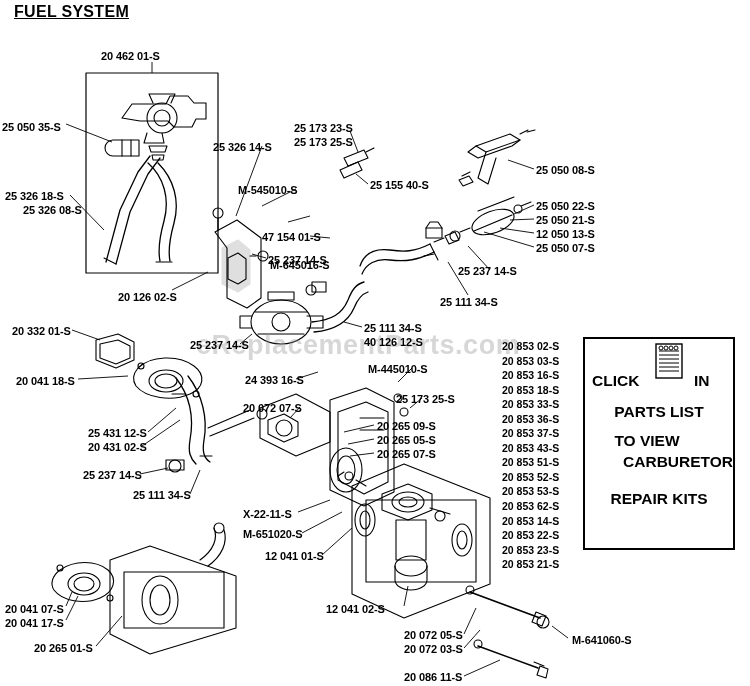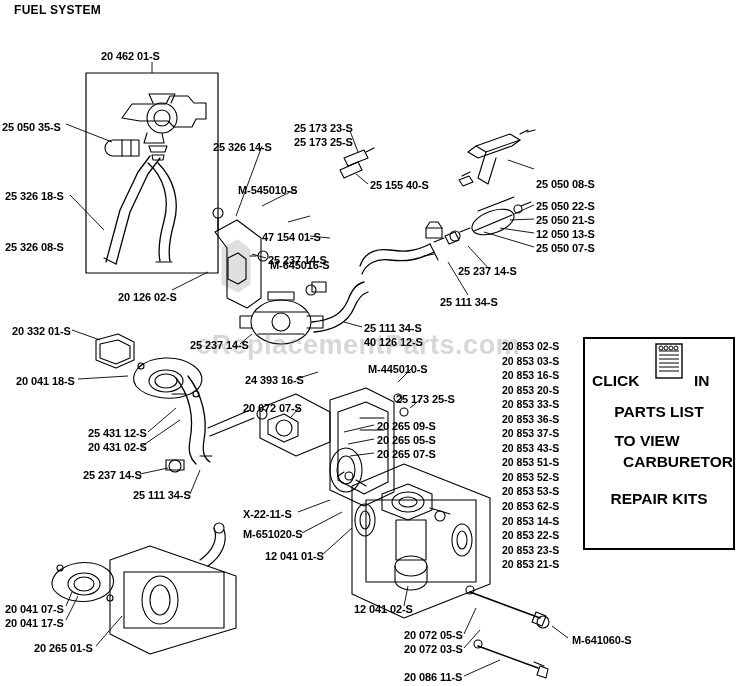--- a/index.html
+++ b/index.html
@@ -7,21 +7,21 @@
     width:750px;height:686px;
     background:#ffffff;
     font-family:"Liberation Sans", sans-serif;
     position:relative;
     overflow:hidden;
     color:#000;
   }
   #diagram{position:absolute;inset:0;}
   .title{
     position:absolute;left:14px;top:3px;
-    font-size:12px;font-weight:bold;letter-spacing:.3px;
+    font-size:16px;font-weight:bold;letter-spacing:.3px;text-decoration:underline;
   }
   .lbl{
     position:absolute;
     font-size:11px;
     font-weight:bold;
     white-space:nowrap;
     line-height:11.5px;
     letter-spacing:-0.1px;
   }
   svg.art{position:absolute;left:0;top:0;width:750px;height:686px;}
@@ -259,21 +259,21 @@
       <path d="M96 646 L122 616"></path>
     </g>
   </svg>
 
   <div class="wm">eReplacementParts.com</div>
 
   <div class="col-list" id="kitlist">
       <div>20 853 02-S</div>
       <div>20 853 03-S</div>
       <div>20 853 16-S</div>
-      <div>20 853 20-S</div>
+      <div>20 853 18-S</div>
       <div>20 853 33-S</div>
       <div>20 853 36-S</div>
       <div>20 853 37-S</div>
       <div>20 853 43-S</div>
       <div>20 853 51-S</div>
       <div>20 853 52-S</div>
       <div>20 853 53-S</div>
       <div>20 853 62-S</div>
       <div>20 853 14-S</div>
       <div>20 853 22-S</div>
@@ -296,31 +296,31 @@
   <div style="position:absolute;left:694px;top:372px;width:40px;text-align:left;font-size:15.5px;font-weight:bold;">IN</div>
   <div style="position:absolute;left:585px;top:403px;width:148px;text-align:center;font-size:15.5px;font-weight:bold;">PARTS LIST</div>
   <div style="position:absolute;left:585px;top:432px;width:124px;text-align:center;font-size:15.5px;font-weight:bold;">TO VIEW</div>
   <div style="position:absolute;left:585px;top:453px;width:148px;text-align:right;font-size:15.5px;font-weight:bold;">CARBURETOR</div>
   <div style="position:absolute;left:585px;top:490px;width:148px;text-align:center;font-size:15.5px;font-weight:bold;">REPAIR KITS</div>
 
   <div id="callouts">
       <div class="lbl" style="left: 101px; top: 51px;">20 462 01-S</div>
       <div class="lbl" style="left: 2px; top: 122px;">25 050 35-S</div>
       <div class="lbl" style="left: 5px; top: 191px; text-align: center;">25 326 18-S</div>
-      <div class="lbl" style="left: 5px; top: 205px; margin-top: 37px;">25 326 08-S</div>
+      <div class="lbl" style="left: 23px; top: 205px;">25 326 08-S</div>
       <div class="lbl" style="left: 213px; top: 142px;">25 326 14-S</div>
       <div class="lbl" style="left: 238px; top: 185px;">M-545010-S</div>
       <div class="lbl" style="left: 270px; top: 212px; margin-top: 48px;">M-645016-S</div>
       <div class="lbl" style="left: 262px; top: 232px;">47 154 01-S</div>
       <div class="lbl" style="left: 268px; top: 255px;">25 237 14-S</div>
       <div class="lbl" style="left: 118px; top: 292px; text-align: right;">20 126 02-S</div>
       <div class="lbl" style="left: 294px; top: 123px;">25 173 23-S</div>
       <div class="lbl" style="left: 294px; top: 137px;">25 173 25-S</div>
       <div class="lbl" style="left: 370px; top: 180px;">25 155 40-S</div>
-      <div class="lbl" style="left: 536px; top: 165px; margin-top: 14px;">25 050 08-S</div>
+      <div class="lbl" style="left: 536px; top: 165px;">25 050 08-S</div>
       <div class="lbl" style="left: 536px; top: 201px;">25 050 22-S</div>
       <div class="lbl" style="left: 536px; top: 215px;">25 050 21-S</div>
       <div class="lbl" style="left: 536px; top: 229px;">12 050 13-S</div>
       <div class="lbl" style="left: 536px; top: 243px;">25 050 07-S</div>
       <div class="lbl" style="left: 458px; top: 266px;">25 237 14-S</div>
       <div class="lbl" style="left: 440px; top: 297px;">25 111 34-S</div>
       <div class="lbl" style="left: 364px; top: 323px;">25 111 34-S</div>
       <div class="lbl" style="left: 364px; top: 337px;">40 126 12-S</div>
       <div class="lbl" style="left: 12px; top: 326px;">20 332 01-S</div>
       <div class="lbl" style="left: 16px; top: 376px;">20 041 18-S</div>
@@ -332,21 +332,21 @@
       <div class="lbl" style="left: 88px; top: 428px;">25 431 12-S</div>
       <div class="lbl" style="left: 88px; top: 442px;">20 431 02-S</div>
       <div class="lbl" style="left: 83px; top: 470px;">25 237 14-S</div>
       <div class="lbl" style="left: 133px; top: 490px;">25 111 34-S</div>
       <div class="lbl" style="left: 377px; top: 421px;">20 265 09-S</div>
       <div class="lbl" style="left: 377px; top: 435px;">20 265 05-S</div>
       <div class="lbl" style="left: 377px; top: 449px;">20 265 07-S</div>
       <div class="lbl" style="left: 243px; top: 509px;">X-22-11-S</div>
       <div class="lbl" style="left: 243px; top: 529px;">M-651020-S</div>
       <div class="lbl" style="left: 265px; top: 551px;">12 041 01-S</div>
-      <div class="lbl" style="left: 354px; top: 604px; text-align: center;">12 041 02-S</div>
+      <div class="lbl" style="left: 326px; top: 604px; text-align: center;">12 041 02-S</div>
       <div class="lbl" style="left: 404px; top: 630px;">20 072 05-S</div>
       <div class="lbl" style="left: 404px; top: 644px;">20 072 03-S</div>
       <div class="lbl" style="left: 404px; top: 672px;">20 086 11-S</div>
       <div class="lbl" style="left: 572px; top: 635px;">M-641060-S</div>
       <div class="lbl" style="left: 5px; top: 604px;">20 041 07-S</div>
       <div class="lbl" style="left: 5px; top: 618px;">20 041 17-S</div>
       <div class="lbl" style="left: 34px; top: 643px;">20 265 01-S</div>
     </div>
 
 </div>

